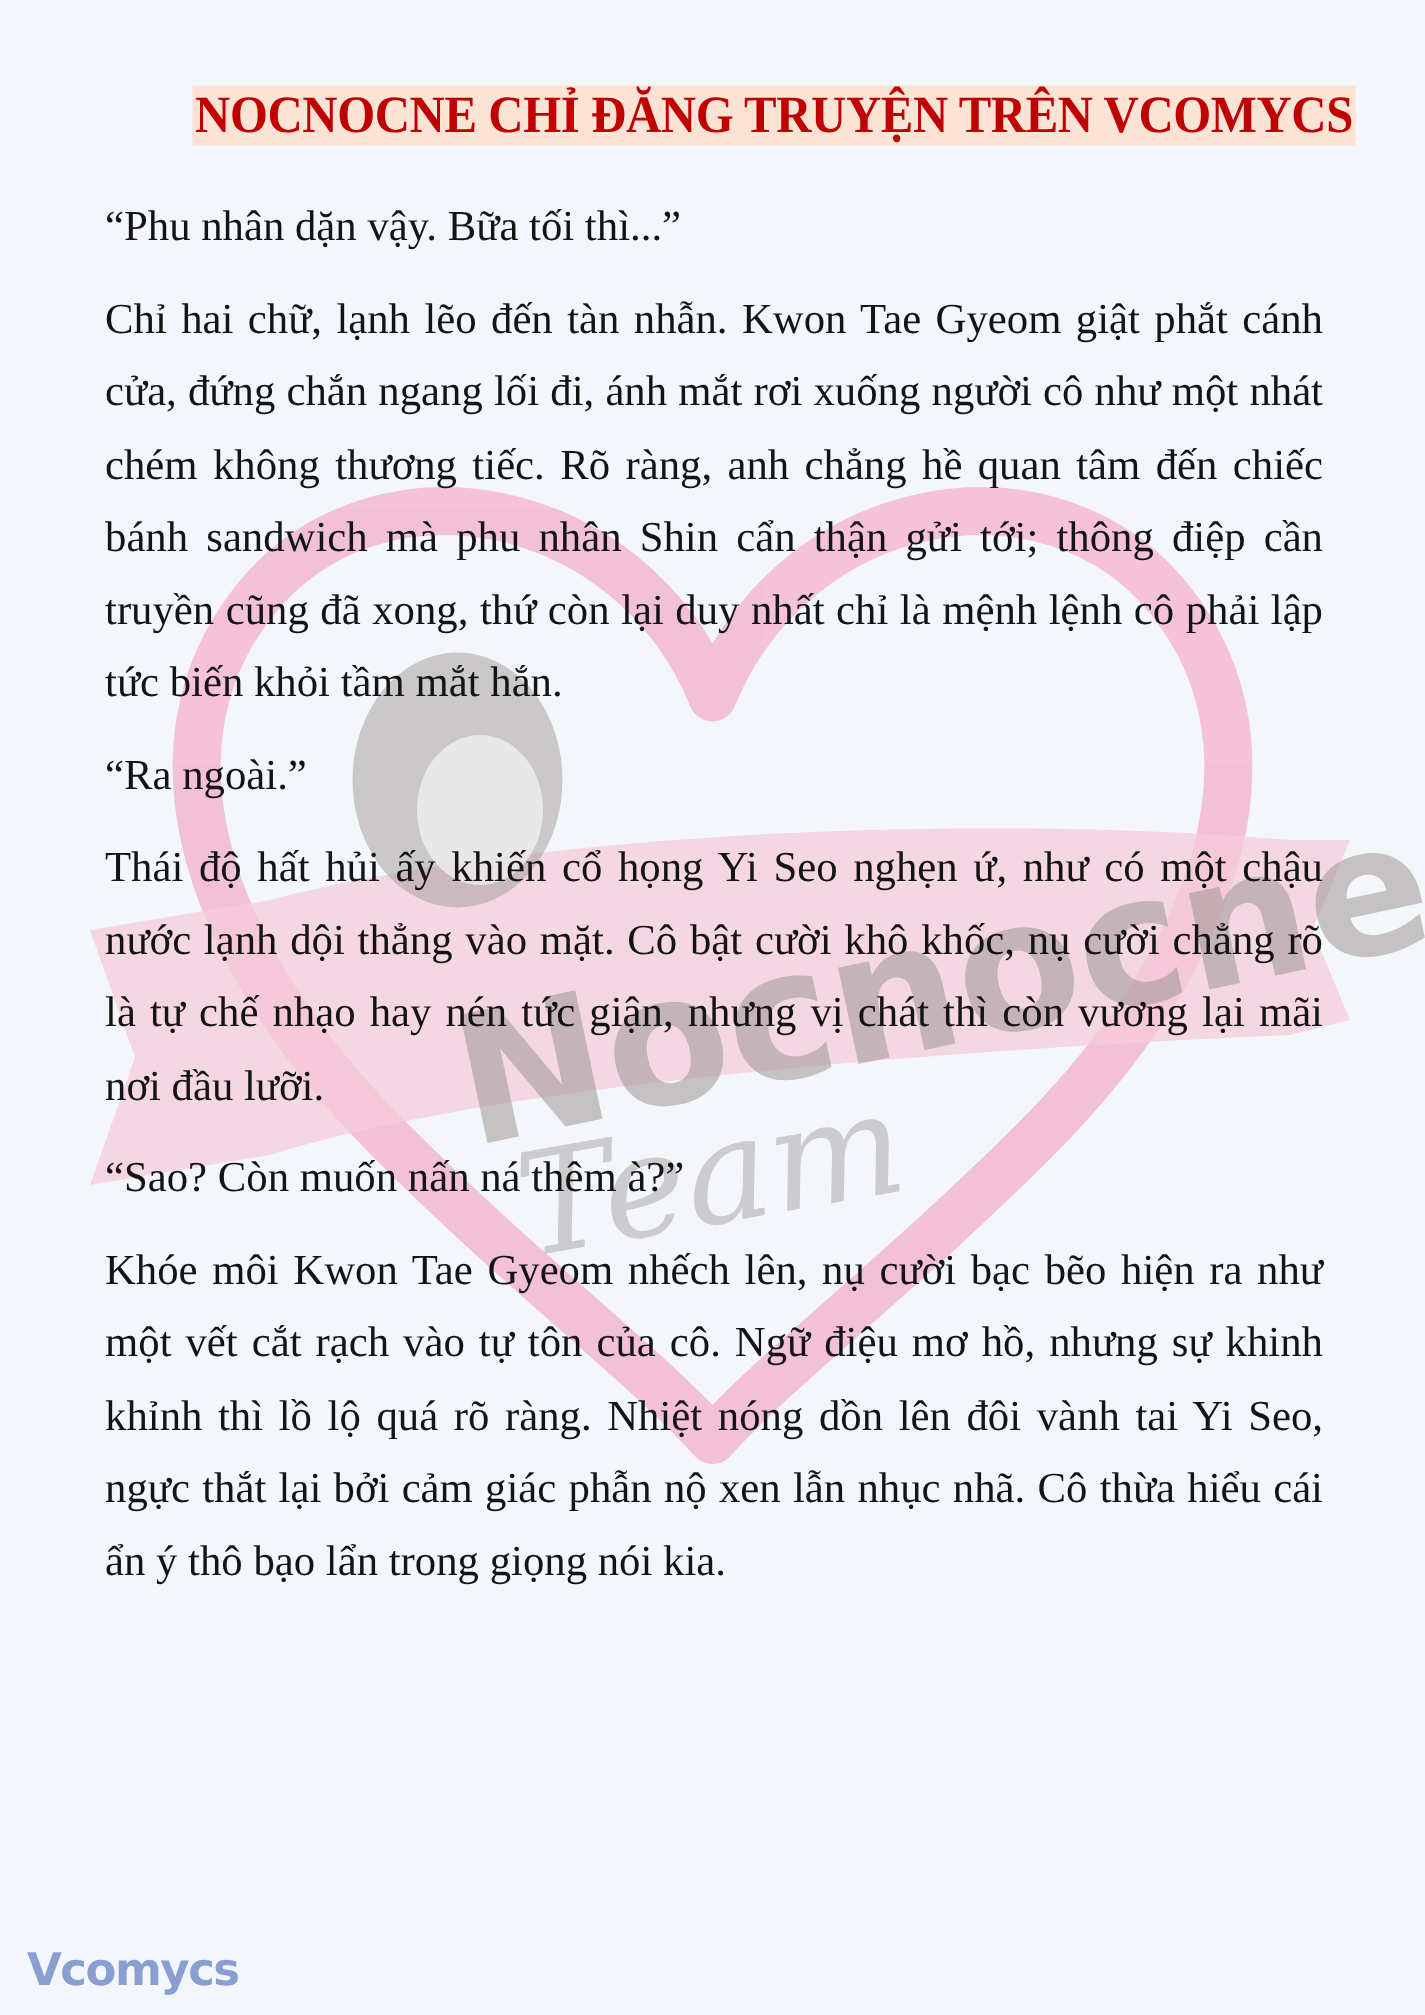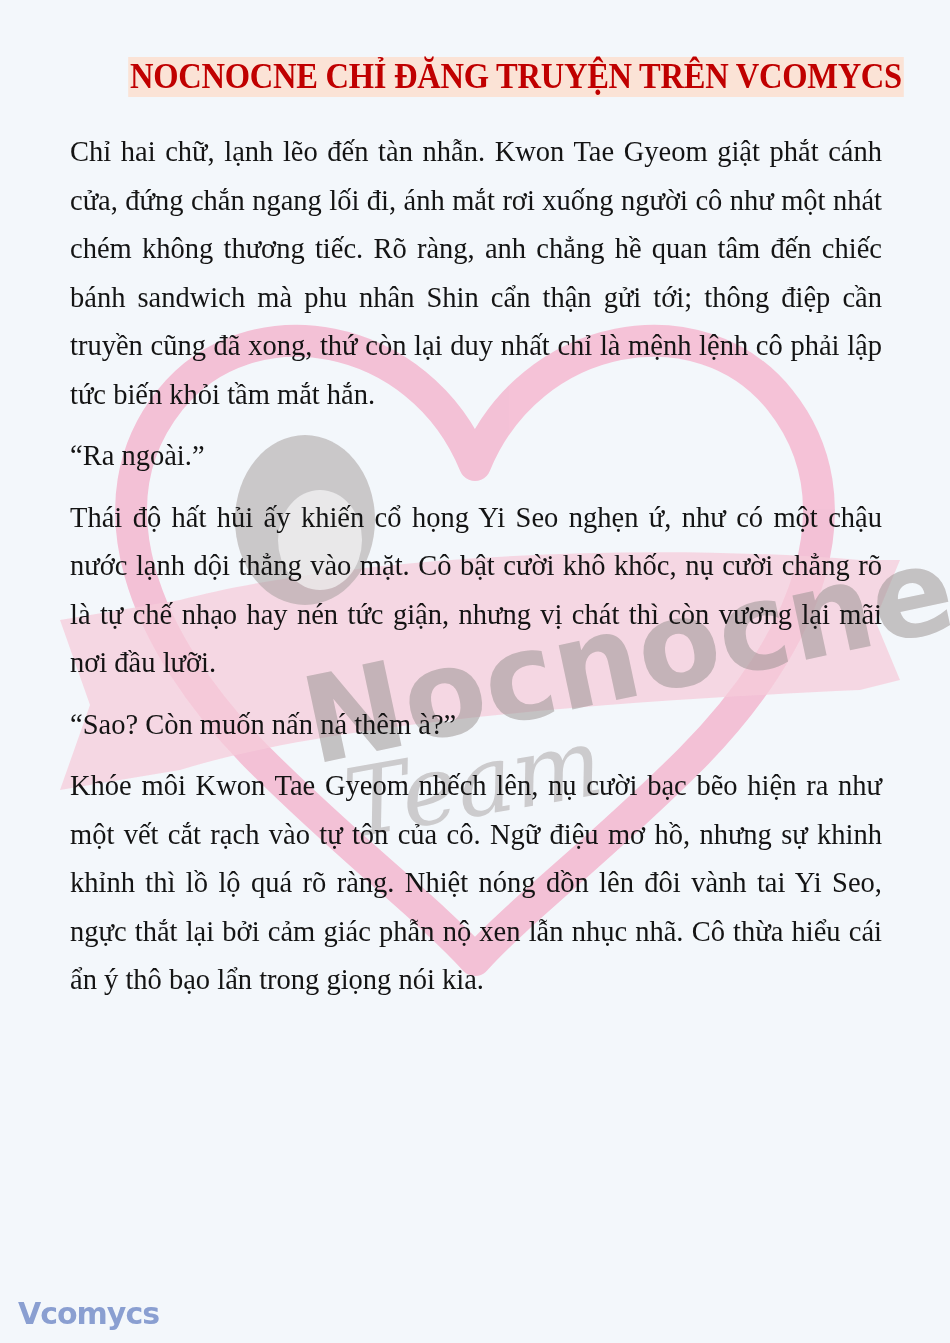--- a/index.html
+++ b/index.html
@@ -50,20 +50,21 @@
       <text x="300" y="730" font-family="DejaVu Sans, sans-serif" font-weight="bold" font-size="120" fill="#8f8583" opacity="0.55" transform="rotate(-12 470 680)">Nocnocne</text>
       <text x="345" y="820" font-family="DejaVu Serif, serif" font-style="italic" font-size="95" fill="#8f8583" opacity="0.45" transform="rotate(-10 450 790)">Team</text>
     </g>
   </svg>
 
   <div class="banner-wrap">
     <span class="banner">NOCNOCNE CHỈ ĐĂNG TRUYỆN TRÊN VCOMYCS</span>
   </div>
 
   <div class="content">
+    <p class="para dialog">“Phu nhân dặn vậy. Bữa tối thì...”</p>
     <p class="para">Chỉ hai chữ, lạnh lẽo đến tàn nhẫn. Kwon Tae Gyeom giật phắt cánh cửa, đứng chắn ngang lối đi, ánh mắt rơi xuống người cô như một nhát chém không thương tiếc. Rõ ràng, anh chẳng hề quan tâm đến chiếc bánh sandwich mà phu nhân Shin cẩn thận gửi tới; thông điệp cần truyền cũng đã xong, thứ còn lại duy nhất chỉ là mệnh lệnh cô phải lập tức biến khỏi tầm mắt hắn.</p>
     <p class="para dialog">“Ra ngoài.”</p>
     <p class="para">Thái độ hất hủi ấy khiến cổ họng Yi Seo nghẹn ứ, như có một chậu nước lạnh dội thẳng vào mặt. Cô bật cười khô khốc, nụ cười chẳng rõ là tự chế nhạo hay nén tức giận, nhưng vị chát thì còn vương lại mãi nơi đầu lưỡi.</p>
     <p class="para dialog">“Sao? Còn muốn nấn ná thêm à?”</p>
     <p class="para">Khóe môi Kwon Tae Gyeom nhếch lên, nụ cười bạc bẽo hiện ra như một vết cắt rạch vào tự tôn của cô. Ngữ điệu mơ hồ, nhưng sự khinh khỉnh thì lồ lộ quá rõ ràng. Nhiệt nóng dồn lên đôi vành tai Yi Seo, ngực thắt lại bởi cảm giác phẫn nộ xen lẫn nhục nhã. Cô thừa hiểu cái ẩn ý thô bạo lẩn trong giọng nói kia.</p>
   </div>
 
   <div class="footer-logo">Vcomycs</div>
   <div class="footer-credit">damconuong</div>
 </div>

